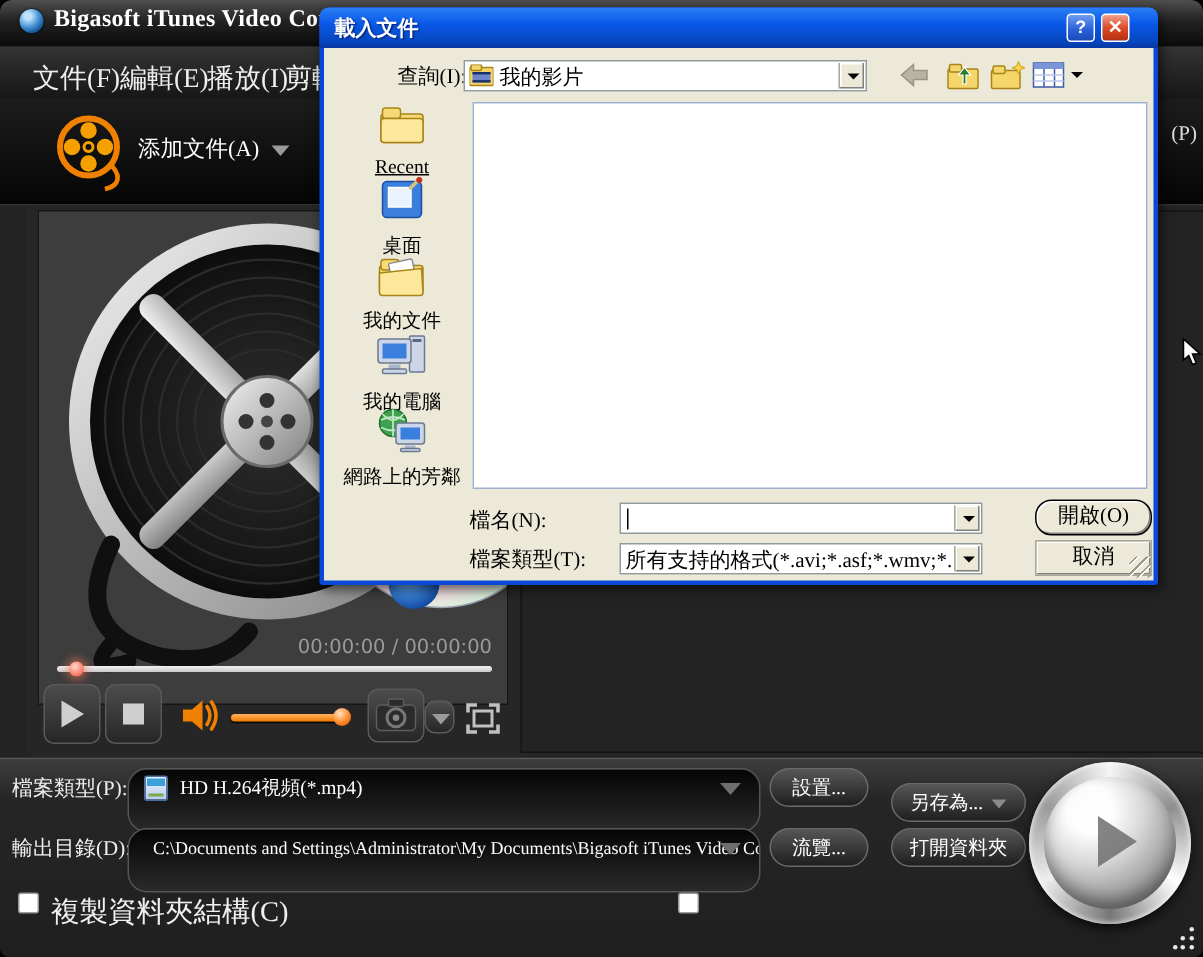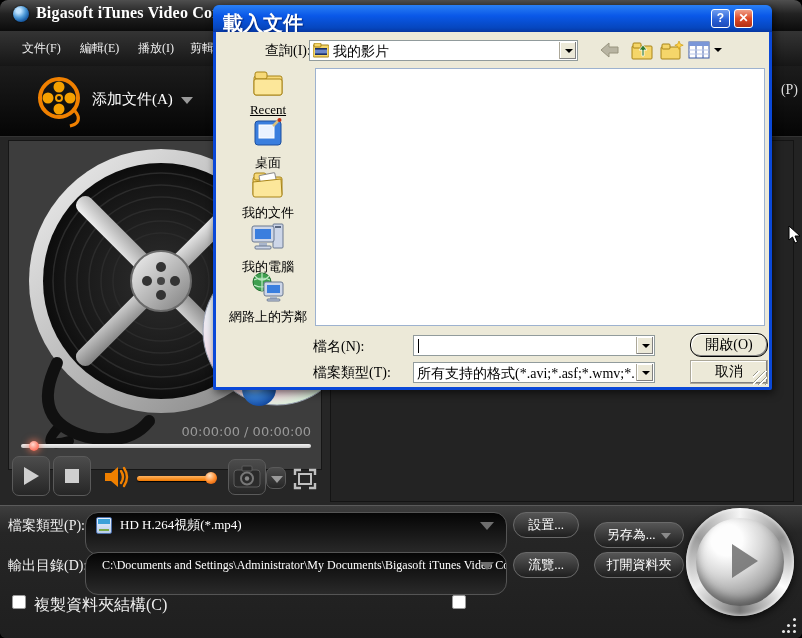--- a/index.html
+++ b/index.html
@@ -14,31 +14,31 @@
   #titlebar { position:absolute; left:0; top:0; width:802px; height:31px;
     background:linear-gradient(#4f4f4f,#222 45%,#0b0b0b); border-radius:8px 8px 0 0; }
   #app-orb { position:absolute; left:13px; top:6px; width:16px; height:16px; border-radius:50%;
     background:radial-gradient(circle at 35% 30%, #bfe3ff 0 15%, #4f9bd8 45%, #1b5fa8 70%, #0c3c74);
     box-shadow:0 0 2px #000; }
   #title-text { position:absolute; left:36px; top:4px; color:#fff; font-weight:bold;
     font-size:16px; letter-spacing:0.2px; white-space:nowrap; }
   
   #menubar { position:absolute; left:0; top:31px; width:802px; height:35px;
     background:linear-gradient(#343434,#161616); }
-  .menu-item { position:absolute; top:9px; color:#eee; font-size:12px; white-space:nowrap; cursor:default; }
+  .menu-item { position:absolute; top:9px; color:#eee; font-size:18px; white-space:nowrap; cursor:default; }
   
   #toolbar { position:absolute; left:0; top:66px; width:802px; height:71px;
     background:linear-gradient(#1c1c1c,#050505); border-bottom:1px solid #333; }
   #reel-icon { position:absolute; left:34px; top:8px; }
   #add-files { position:absolute; left:92px; top:24px; color:#fff; font-size:15px; cursor:pointer; }
   #add-files .dd { display:inline-block; margin-left:8px; width:0; height:0;
     border-left:6px solid transparent; border-right:6px solid transparent; border-top:7px solid #9a9a9a; vertical-align:middle;}
   #profile-frag { position:absolute; right:4px; top:16px; color:#ddd; font-size:14px; }
   
-  #main { position:absolute; left:0; top:137px; width:670px; height:368px; background:#262626; }
+  #main { position:absolute; left:17px; top:137px; width:670px; height:368px; background:#262626; }
   #filelist-panel { position:absolute; left:330px; top:3px; width:464px; height:362px;
      background:#232323; border:1px solid #141414; }
   #preview { position:absolute; left:8px; top:3px; width:314px; height:330px;
      background:#3d3d3d; border:1px solid #161616; overflow:hidden; }
   #time-display { position:absolute; right:10px; top:283px; color:#9a9a9a; font-size:13px;
      font-family:"DejaVu Sans",sans-serif; }
   #seekbar { position:absolute; left:12px; top:303px; width:290px; height:4px;
      background:linear-gradient(#f2f2f2,#c9c9c9); border-radius:2px; }
   #seek-knob { position:absolute; left:8px; top:-3px; width:10px; height:10px; border-radius:50%;
      background:radial-gradient(circle at 40% 35%, #ffd9cf, #ff7e6a 60%, #d84a34);
@@ -66,38 +66,38 @@
     background:linear-gradient(#eaf2ff,#b9cdea); border:1px solid #4b6ea8; border-radius:2px; }
   .combo-ic:before { content:""; position:absolute; left:1px; top:1px; width:12px; height:5px; background:#3aa0d8; }
   .combo-ic:after { content:""; position:absolute; left:2px; bottom:2px; width:10px; height:2px; background:#7aa84a; }
   .pill-btn { position:absolute; height:26px; border-radius:13px; color:#fff; font-size:13px;
     background:linear-gradient(#565656,#1f1f1f); border:1px solid #6a6a6a; text-align:center;
     line-height:24px; cursor:pointer; white-space:nowrap; }
   .pill-btn .dd { display:inline-block; margin-left:6px; width:0; height:0;
     border-left:5px solid transparent; border-right:5px solid transparent; border-top:6px solid #8a8a8a; vertical-align:middle;}
   .chk { position:absolute; width:14px; height:14px; background:#fff; border:1px solid #9a9a9a;
     border-radius:2px; cursor:pointer; }
-  .chk-label { position:absolute; color:#efefef; font-size:16px; cursor:pointer; }
+  .chk-label { position:absolute; color:#efefef; font-size:19px; cursor:pointer; }
   #convert-btn { position:absolute; left:686px; top:2px; width:108px; height:108px; border-radius:50%;
     background:conic-gradient(#f5f5f5,#8e8e8e,#ffffff,#777,#ededed,#9a9a9a,#f5f5f5);
     box-shadow:0 3px 8px rgba(0,0,0,.7), inset 0 0 4px #fff; cursor:pointer; }
   #convert-inner { position:absolute; left:10px; top:10px; width:88px; height:88px; border-radius:50%;
     background:radial-gradient(circle at 35% 25%, #fdfdfd 0 18%, #d9d9d9 40%, #8f8f8f 75%, #6f6f6f);
     box-shadow:inset 0 -6px 10px rgba(0,0,0,.35); }
   #convert-tri { position:absolute; left:36px; top:26px; width:0; height:0;
     border-left:26px solid rgba(110,110,110,.85); border-top:17px solid transparent; border-bottom:17px solid transparent; }
   #grip { position:absolute; right:4px; bottom:4px; width:16px; height:16px; cursor:nwse-resize; }
   #grip i { position:absolute; width:3px; height:3px; border-radius:50%; background:#e8e8e8; }
   
   #dialog { position:absolute; left:213px; top:5px; width:559px; height:385px; z-index:10;
     border-radius:7px 7px 2px 2px;
     background:#0a48d8; box-shadow:2px 3px 8px rgba(0,0,0,.6); }
   #dlg-titlebar { position:absolute; left:0; top:0; width:559px; height:27px; border-radius:6px 6px 0 0;
     background:linear-gradient(#2a80f5,#0a58e8 40%,#0646bE 85%,#0636a0); }
-  #dlg-title { position:absolute; left:10px; top:5px; color:#fff; font-weight:bold; font-size:20px;
+  #dlg-title { position:absolute; left:10px; top:5px; color:#fff; font-weight:bold; font-size:14px;
     text-shadow:1px 1px 1px #00247a; font-family:"Liberation Sans","DejaVu Sans",sans-serif; }
   .dlg-sysbtn { position:absolute; top:4px; width:19px; height:19px; border-radius:3px;
     border:1px solid #fff; color:#fff; font-weight:bold; font-size:12px; text-align:center;
     line-height:17px; cursor:pointer; font-family:"Liberation Sans",sans-serif; }
   #dlg-help { right:42px; background:linear-gradient(#6f9df0,#2a62d8 55%,#1c4ab8); }
   #dlg-close { right:19px; background:linear-gradient(#f0a089,#dd4a28 50%,#b22f12); }
   #dlg-body { position:absolute; left:3px; top:27px; width:553px; height:355px; background:#ECE9D8; }
   .dlg-label { position:absolute; color:#000; font-size:14px; white-space:nowrap; }
   .xp-combo { position:absolute; background:#fff; border:1px solid #919b9c; height:21px; }
   .xp-combo .txt { position:absolute; left:3px; top:2px; font-size:14px; color:#000; white-space:nowrap;

